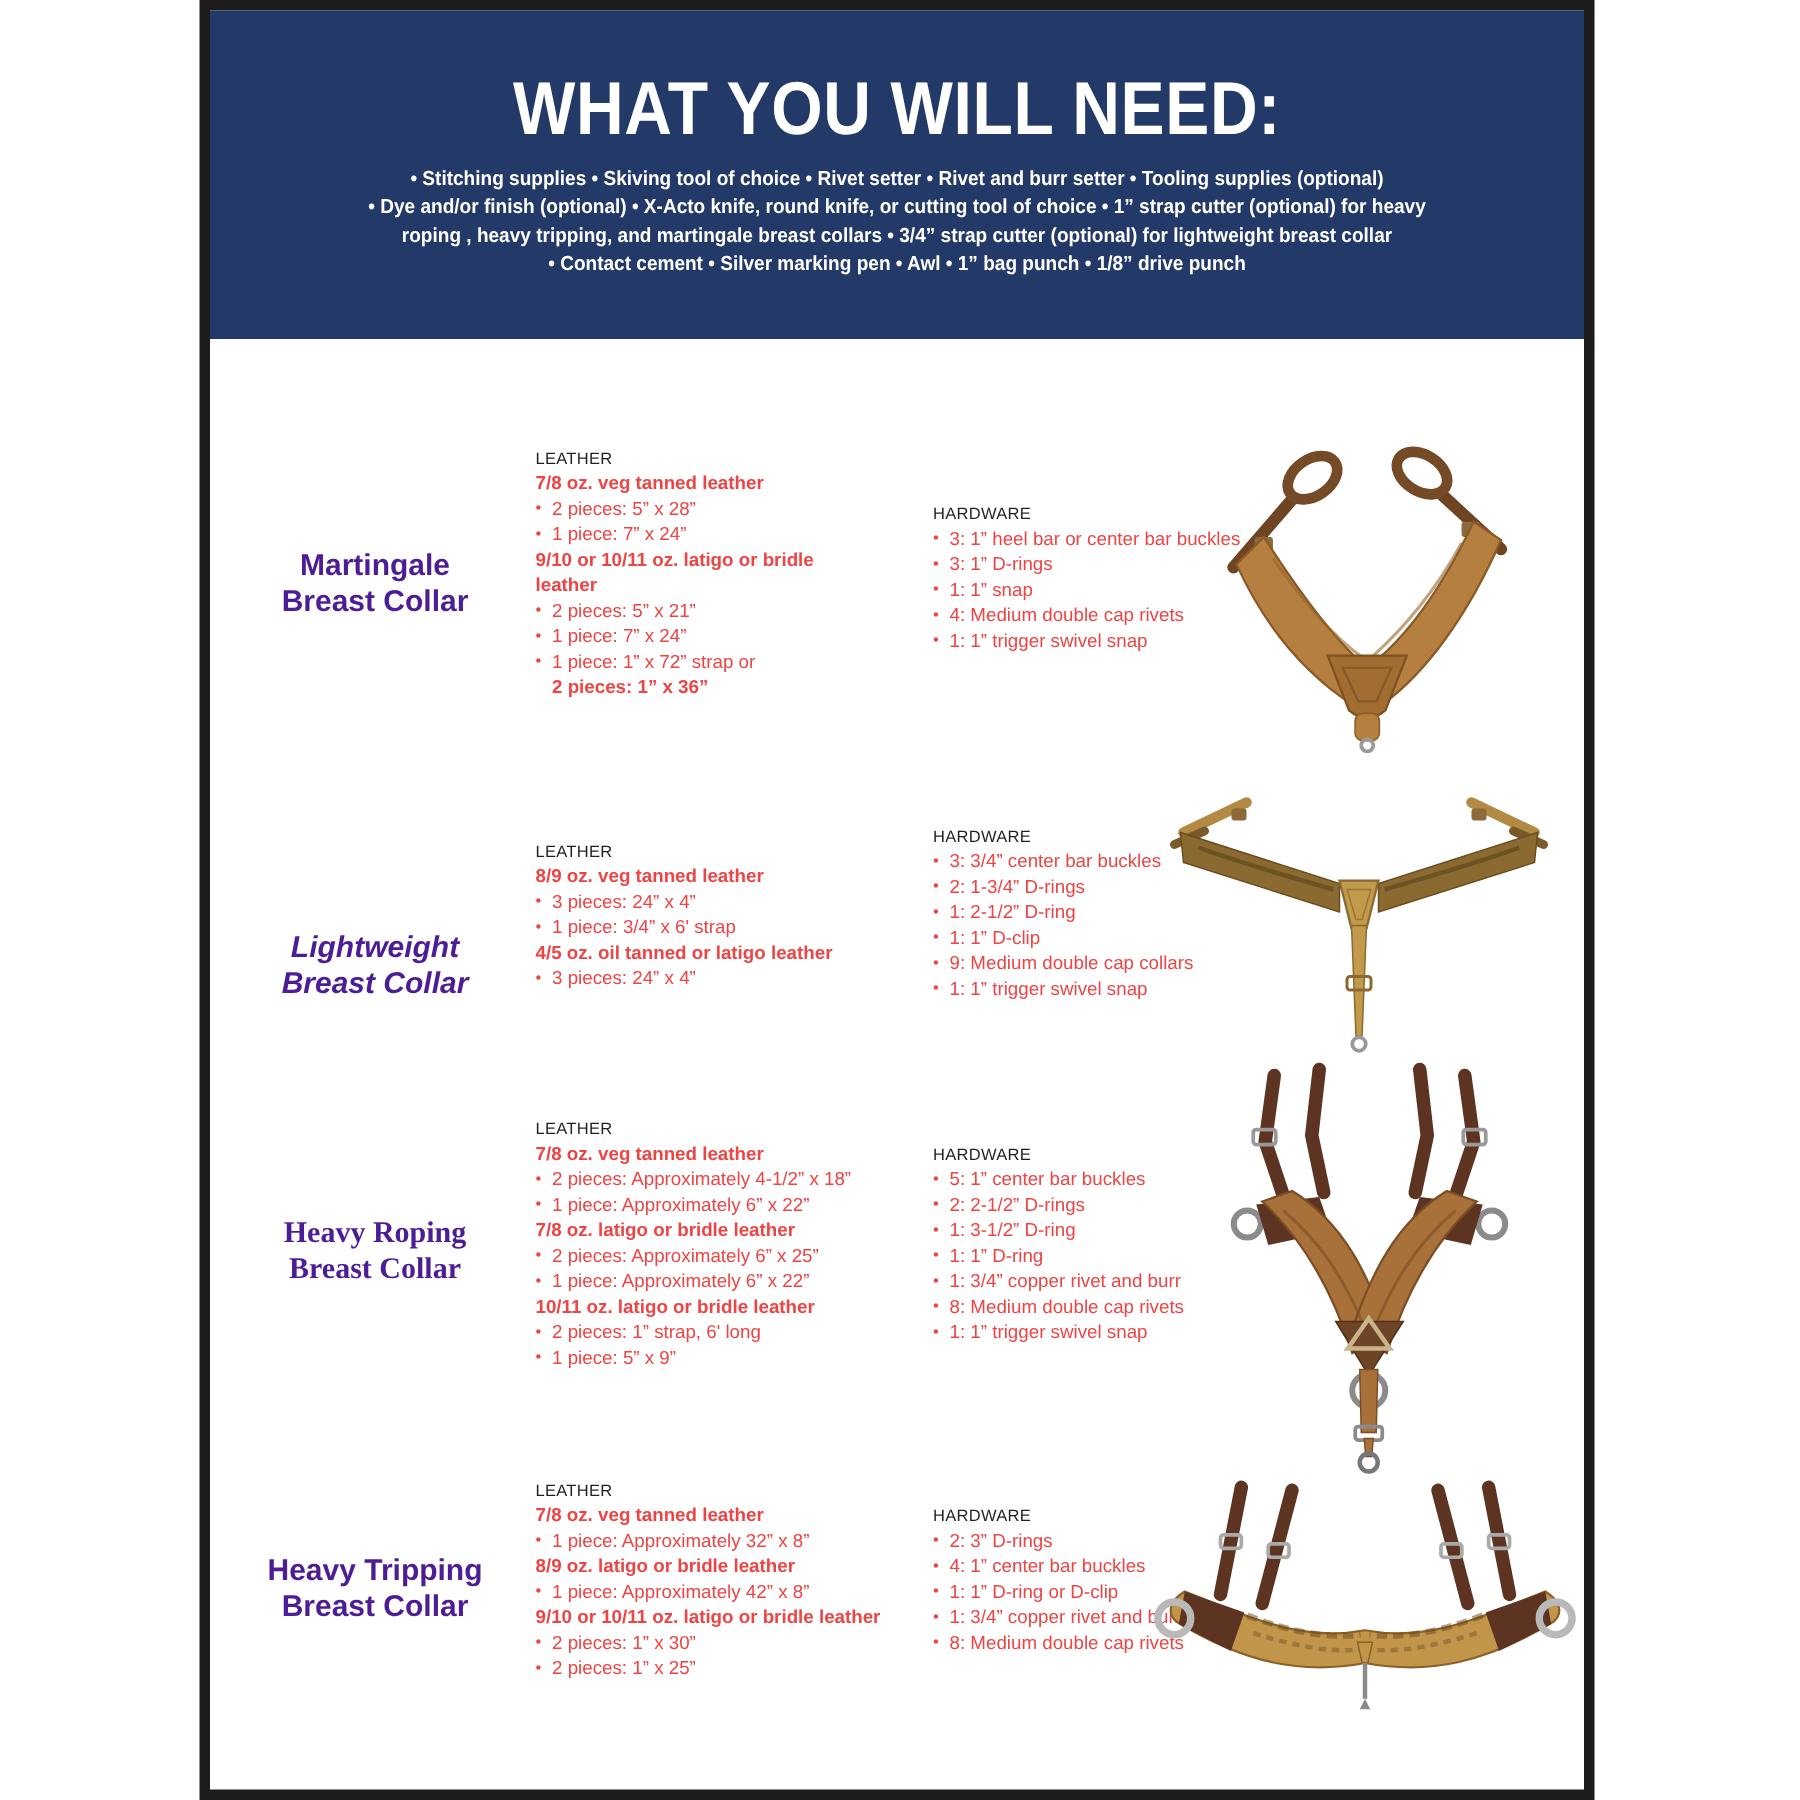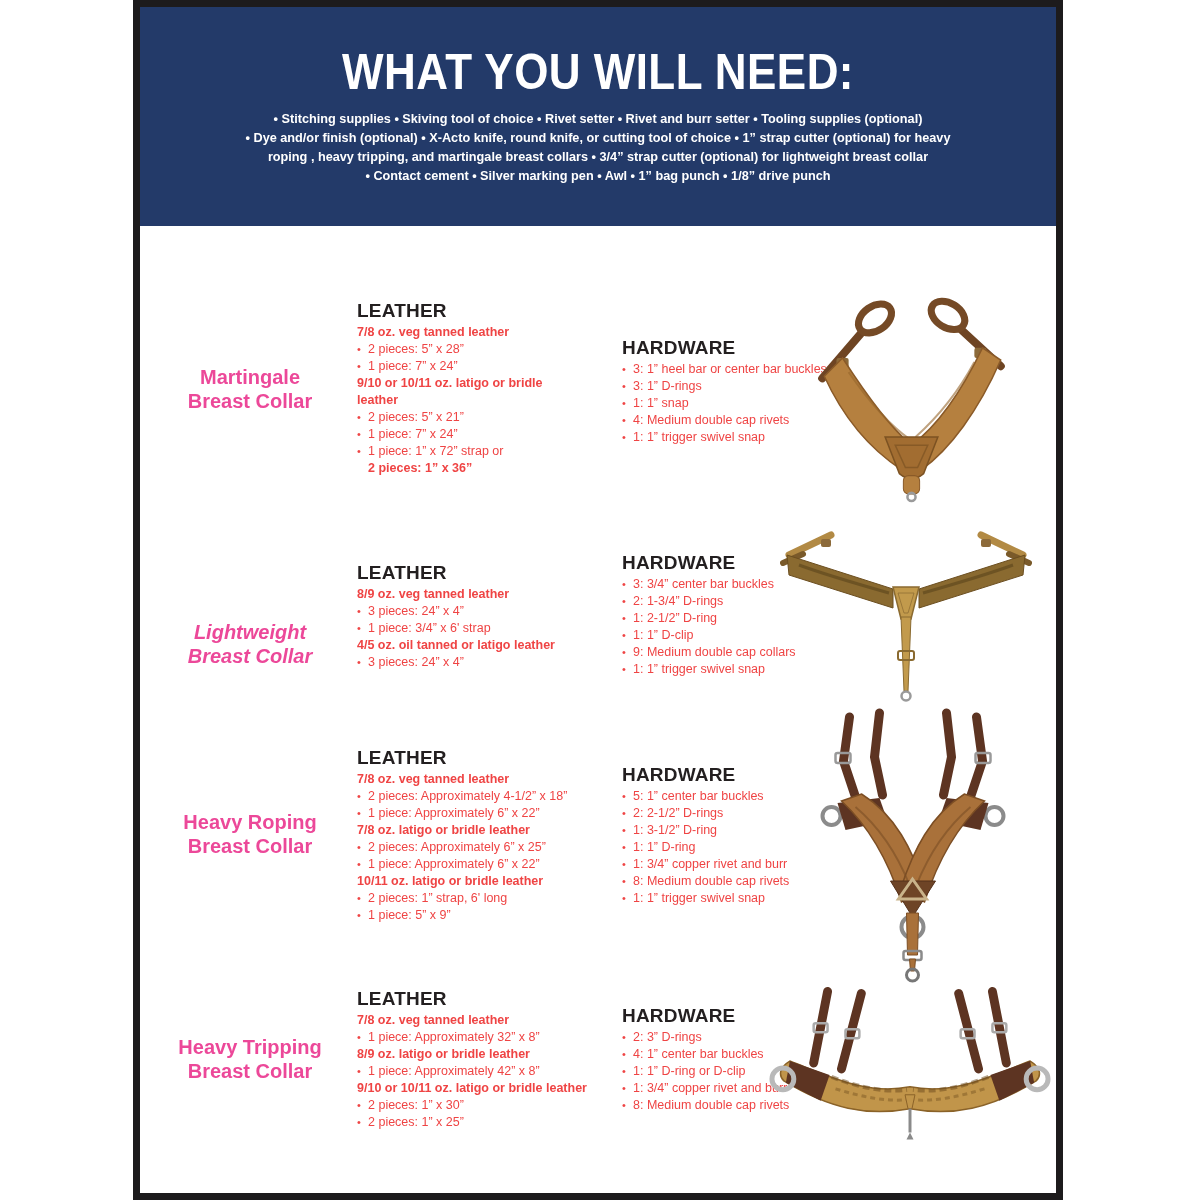--- a/index.html
+++ b/index.html
@@ -22,44 +22,44 @@
   }
   .header-lines {
     margin-top:8px; font-size:13.5px; font-weight:bold; line-height:19px;
     transform:scaleX(0.94); transform-origin:50% 50%;
   }
   .header-line { white-space:nowrap; }
 
   
   .sec-title {
     position:absolute; left:0; width:220px; text-align:center;
-    font-size:20px; line-height:24px; font-weight:bold; color:#ec4899;
+    font-size:20px; line-height:24px; font-weight:bold; color:#4c1d95;
   }
   .col {
     position:absolute; color:#231f20;
   }
-  .col-heading { font-size:19px; font-weight:bold; letter-spacing:0.2px; margin-bottom:2px; }
+  .col-heading { font-size:11px; font-weight:normal; letter-spacing:0.2px; margin-bottom:2px; }
   .li { font-size:12.5px; line-height:17px; color:#ef4444; }
   .li.bullet { display:flex; }
   .li.bullet .dot { width:11px; flex:0 0 11px; font-size:11px; }
   .li.subhead { font-weight:bold; }
   .li.cont { padding-left:11px;font-weight:bold; }
 
   .leather-col { left:217px; }
   .hardware-col { left:482px; width:235px; }
 
   .s1 .leather-col { top:293px; width:228px; }
   .s1 .hardware-col { top:330px; }
   .s1 .sec-title { top:358px; }
   .s2 .leather-col { top:555px; width:260px; }
   .s2 .hardware-col { top:545px; }
   .s2 .sec-title { top:613px;font-style:italic; }
   .s3 .leather-col { top:740px; width:260px; }
   .s3 .hardware-col { top:757px; }
-  .s3 .sec-title { top:803px; }
+  .s3 .sec-title { top:803px;font-family:Liberation Serif, serif; }
   .s4 .leather-col { top:981px; width:300px; }
   .s4 .hardware-col { top:998px; }
   .s4 .sec-title { top:1028px; }
 
   .photo { position:absolute; }
   .photo svg { display:block; width:100%; height:100%; }
   .photo-1 { left:668px; top:278px; width:208px; height:218px; }
   .photo-2 { left:640px; top:506px; width:252px; height:190px; }
   .photo-3 { left:645px; top:696px; width:256px; height:280px; }
   .photo-4 { left:626px; top:976px; width:288px; height:160px; }

